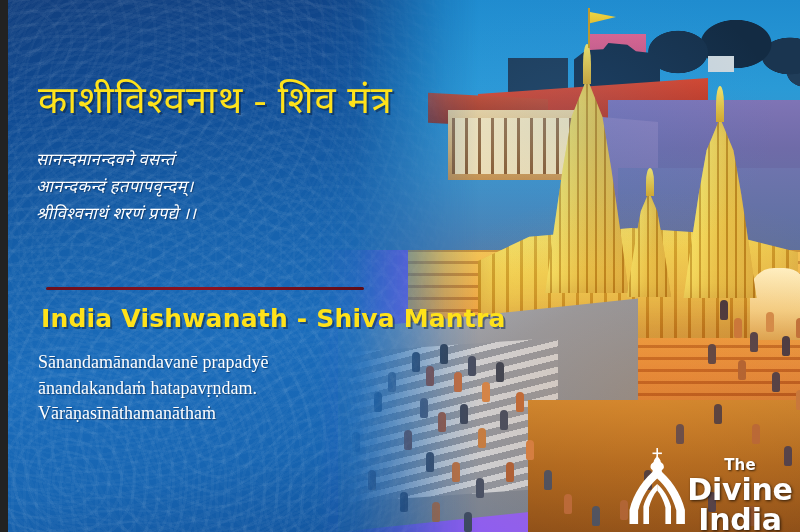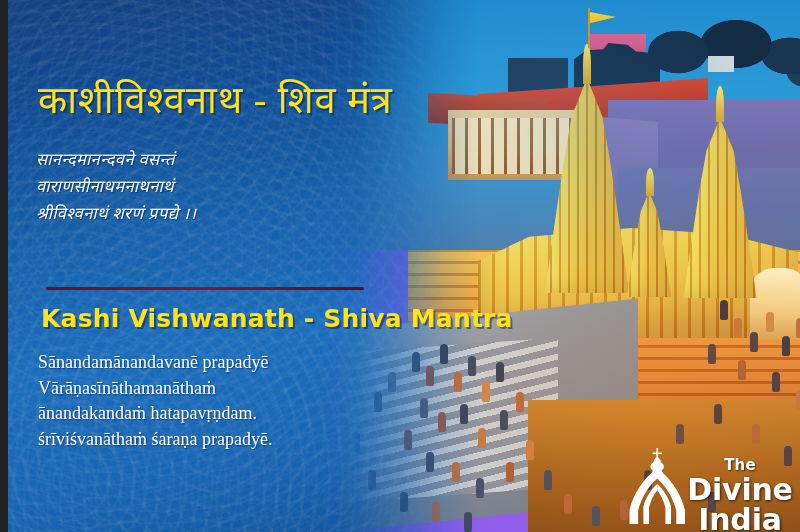--- a/index.html
+++ b/index.html
@@ -439,33 +439,32 @@
 
   <div class="bluepanel"></div>
   <div class="swirls"></div>
 
   <div class="content">
 
     <div class="title-hi">काशीविश्वनाथ - शिव मंत्र</div>
 
     <div class="verse-hi">
       <div>सानन्दमानन्दवने वसन्तं</div>
-      <div>वाराणसीनाथमनाथनाथं</div>
+      <div>आनन्दकन्दं हतपापवृन्दम्।</div>
       <div>श्रीविश्वनाथं शरणं प्रपद्ये ।।</div>
     </div>
 
     <div class="divider"></div>
 
-    <div class="title-en">Kashi Vishwanath - Shiva Mantra</div>
+    <div class="title-en">India Vishwanath - Shiva Mantra</div>
 
     <div class="verse-en">
       <div>Sānandamānandavanē prapadyē</div>
+      <div>ānandakandaṁ hatapavṛṇdam.</div>
       <div>Vārāṇasīnāthamanāthaṁ</div>
-      <div>ānandakandaṁ hatapavṛṇdam.</div>
-      <div>śrīviśvanāthaṁ śaraṇa prapadyē.</div>
     </div>
   </div>
 
   <div class="logo">
     <svg class="logo-mark" viewBox="0 0 78 76">
       <g fill="#ffffff">
 
         <rect x="36.4" y="0" width="1.6" height="9"></rect>
         <rect x="32.5" y="4.5" width="9.4" height="1.6"></rect>
         <path d="M37.2 8 c-2.2 2.4 -3.6 4.4 -3.6 6.2 c0 2 1.6 3.3 3.6 3.3 c2 0 3.6 -1.3 3.6 -3.3 c0 -1.8 -1.4 -3.8 -3.6 -6.2 z"></path>

